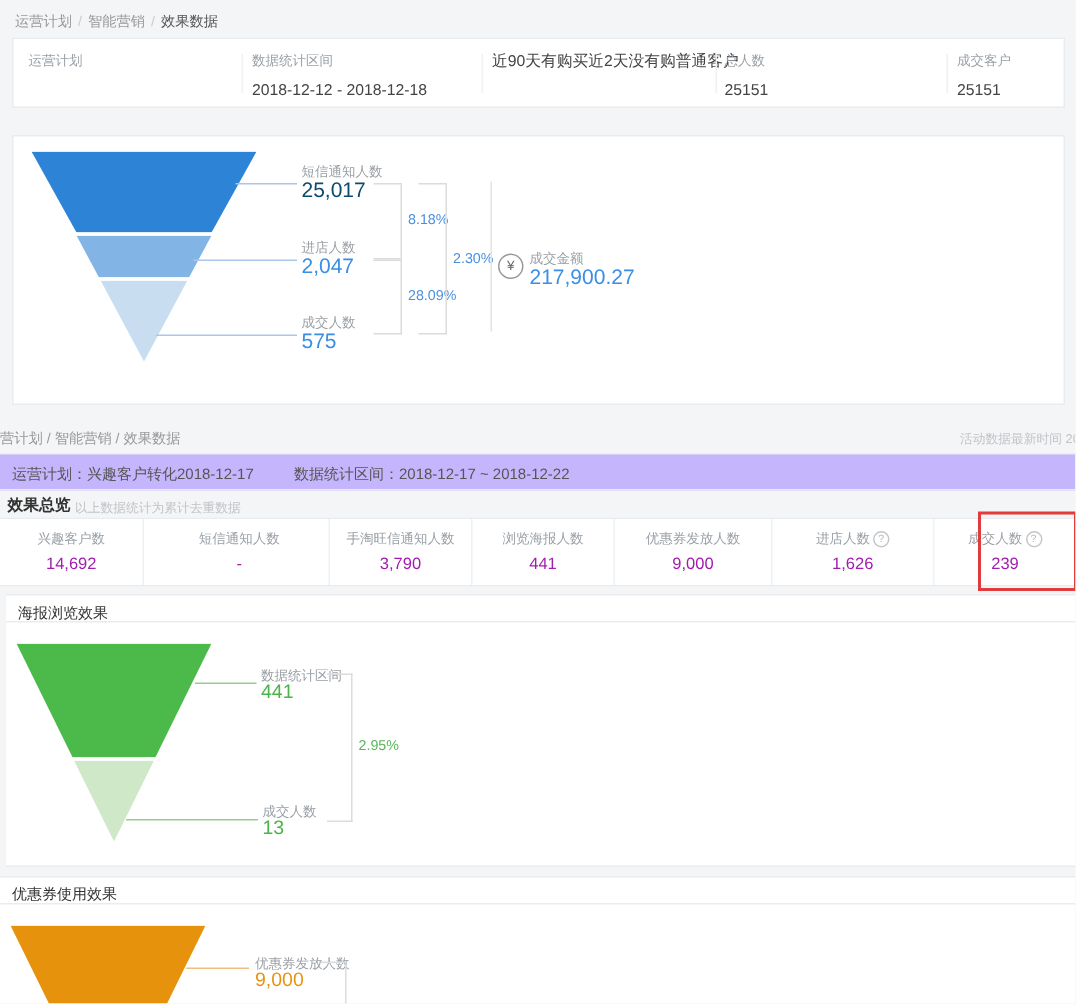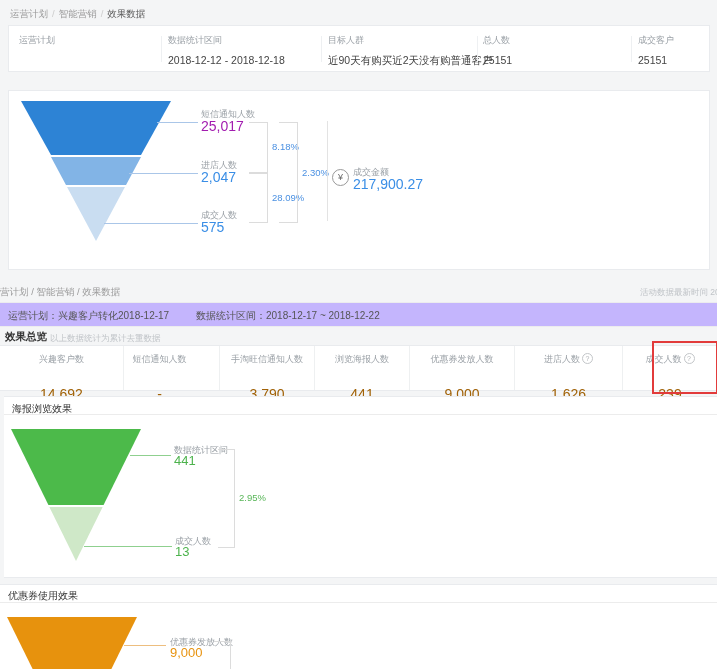--- a/index.html
+++ b/index.html
@@ -22,21 +22,21 @@
   .flabel{position:absolute;font-size:9px;color:#9aa0a6;white-space:nowrap;}
   .fnum{position:absolute;font-size:14px;font-weight:500;white-space:nowrap;}
   .bracket{position:absolute;border:1px solid #dcdcdc;border-left:none;box-sizing:border-box;}
   .pct{position:absolute;font-size:9.5px;white-space:nowrap;}
   .vline{position:absolute;width:1px;background:#e3e3e3;}
   .yen{position:absolute;width:15px;height:15px;border:1px solid #999;border-radius:50%;
        font-size:9px;color:#666;text-align:center;line-height:15px;}
   .tbl-cell{position:absolute;top:0;height:100%;box-sizing:border-box;text-align:center;border-right:1px solid #eef0f1;}
   .tbl-cell.lastc{border-right:none;}
   .tbl-cell .hdr{margin-top:7px;font-size:9px;color:#9aa0a6;white-space:nowrap;}
-  .tbl-cell .tval{margin-top:20px;font-size:14px;color:#a16207;}
+  .tbl-cell .tval{margin-top:4px;font-size:11px;color:#a21caf;}
   .info{display:inline-block;width:9px;height:9px;border:1px solid #c3c6c9;border-radius:50%;
         font-size:7px;line-height:9px;color:#b0b3b6;vertical-align:1px;margin-left:2px;cursor:pointer;text-align:center;}
   .redbox{position:absolute;border:2px solid #e23b3b;z-index:5;}
   .ptitle{position:absolute;font-size:10px;color:#333;}
   .pdiv{position:absolute;left:0;width:100%;height:1px;background:#ececec;}
   .note{position:absolute;font-size:8.5px;color:#c0c4c8;white-space:nowrap;}
   .planrow{position:absolute;left:0;width:717px;background:#c4b5fd;border-top:1px solid #ececee;border-bottom:1px solid #ececee;box-sizing:border-box;}
   .plantext{position:absolute;font-size:10px;color:#555;white-space:nowrap;}
 </style>
 </head>
@@ -52,21 +52,20 @@
     <div class="scol" style="left:10px;">
       <span class="lbl">运营计划</span>
     </div>
     <div class="vsep" style="left:152px;"></div>
     <div class="scol" style="left:159px;">
       <span class="lbl">数据统计区间</span>
       <span class="val">2018-12-12 - 2018-12-18</span>
     </div>
     <div class="vsep" style="left:312px;"></div>
     <div class="scol" style="left:319px;">
-      <span class="lbl">目标人群</span>
       <span class="val">近90天有购买近2天没有购普通客户</span>
     </div>
     <div class="vsep" style="left:468px;"></div>
     <div class="scol" style="left:474px;">
       <span class="lbl">总人数</span>
       <span class="val">25151</span>
     </div>
     <div class="vsep" style="left:622px;"></div>
     <div class="scol" style="left:629px;">
       <span class="lbl">成交客户</span>
@@ -80,21 +79,21 @@
 
   <div class="card" style="left:8px;top:90px;width:702px;height:180px;">
     <div class="fwrap" style="left:12px;top:10px;width:150px;height:140px;">
       <div class="fseg" style="top:0;height:54px;background:#2d83d5;clip-path:polygon(0 0,100% 0,80% 100%,20% 100%);"></div>
       <div class="fseg" style="top:56px;height:28px;background:#82b4e6;clip-path:polygon(20% 0,80% 0,70% 100%,30% 100%);"></div>
       <div class="fseg" style="top:86px;height:54px;background:#c9ddf1;clip-path:polygon(30.7% 0,69.3% 0,50% 100%);"></div>
     </div>
 
     <div class="cline" style="left:148px;top:31px;width:41px;background:#aac6e8;"></div>
     <div class="flabel" style="left:192px;top:17px;">短信通知人数</div>
-    <div class="fnum" style="left:192px;top:27px;color:#a21caf;">25,017</div>
+    <div class="fnum" style="left:192px;top:27px;color:#0c4a6e;">25,017</div>
 
     <div class="cline" style="left:120px;top:82px;width:69px;background:#aac6e8;"></div>
     <div class="flabel" style="left:192px;top:68px;">进店人数</div>
     <div class="fnum" style="left:192px;top:78px;color:#3a8ee6;">2,047</div>
 
     <div class="cline" style="left:95px;top:132px;width:94px;background:#aac6e8;"></div>
     <div class="flabel" style="left:192px;top:118px;">成交人数</div>
     <div class="fnum" style="left:192px;top:128px;color:#3a8ee6;">575</div>
 
     <div class="bracket" style="left:240px;top:31px;width:19px;height:51px;"></div>
@@ -117,21 +116,21 @@
 
   <div class="planrow" style="top:302px;height:25px;">
     <div class="plantext" style="left:8px;top:6px;">运营计划：兴趣客户转化2018-12-17</div>
     <div class="plantext" style="left:196px;top:6px;">数据统计区间：2018-12-17 ~ 2018-12-22</div>
   </div>
 
   <div class="abs" style="left:5px;top:330px;font-size:10.5px;color:#333;font-weight:bold;">效果总览</div>
   <div class="note" style="left:50px;top:333px;">以上数据统计为累计去重数据</div>
 
   <div class="card" style="left:0;top:345px;width:717px;height:46px;border-left:none;border-right:none;">
-    <div class="tbl-cell" style="left:0;width:124px;">
+    <div class="tbl-cell" style="left:0;width:96px;">
       <div class="hdr">兴趣客户数</div>
       <div class="tval">14,692</div>
     </div>
     <div class="tbl-cell" style="left:100px;width:120px;">
       <div class="hdr">短信通知人数</div>
       <div class="tval">-</div>
     </div>
     <div class="tbl-cell" style="left:220px;width:95px;">
       <div class="hdr">手淘旺信通知人数</div>
       <div class="tval">3,790</div>

